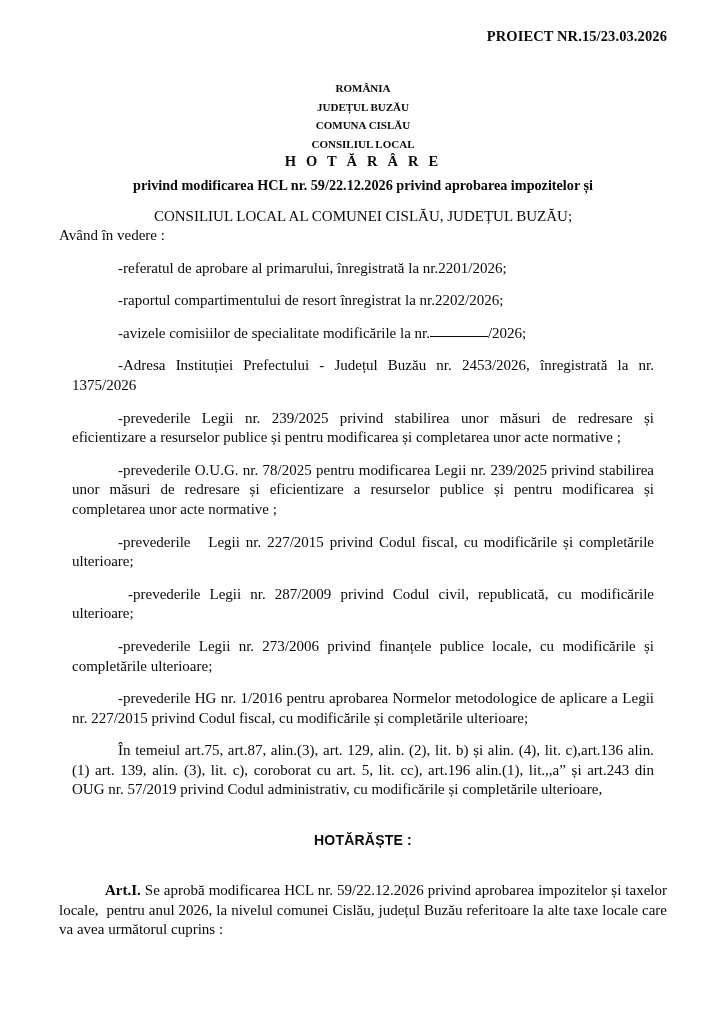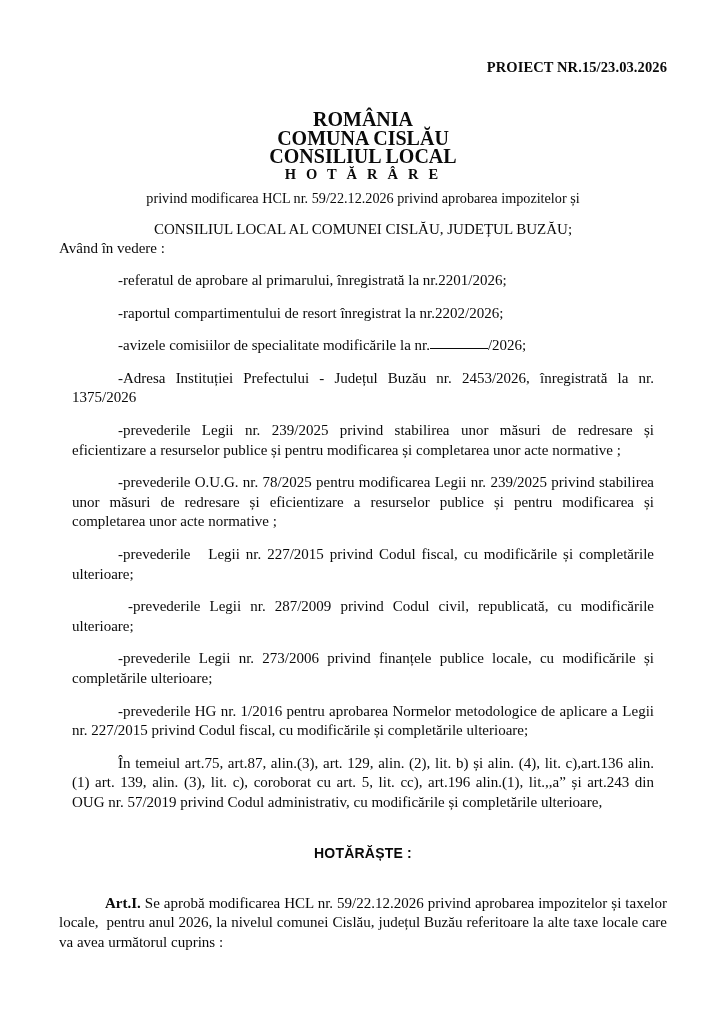--- a/index.html
+++ b/index.html
@@ -25,50 +25,50 @@
   }
   .content {
     position: absolute;
     left: 59px;
     top: 0;
     width: 608px;
   }
 
   
   .proj-wrap {
-    padding-top: 58px;
+    padding-top: 27px;
     text-align: right;
   }
   .proj {
     font-weight: bold;
     font-size: 14.5px;
     letter-spacing: 0.1px;
   }
 
   
   .inst {
     margin-top: 34px;
     text-align: center;
     font-weight: bold;
-    font-size: 20px;
+    font-size: 11px;
     line-height: 18.5px;
   }
   .inst div { white-space: pre; }
 
   
   .hot-title {
     text-align: center;
     font-weight: bold;
     font-size: 14.5px;
     letter-spacing: 3.2px;
   }
   .hot-sub {
     margin-top: 5px;
     text-align: center;
-    font-weight: normal;
+    font-weight: bold;
     font-size: 14.2px;
     line-height: 20px;
   }
   .hot-sub div { white-space: pre-wrap; }
 
   
   .council {
     margin-top: 12px;
     font-weight: normal;
     font-size: 15px;
@@ -128,20 +128,21 @@
 
 <div class="page">
   <div class="content">
 
     <div class="proj-wrap">
       <span class="proj">PROIECT NR.15/23.03.2026</span>
     </div>
 
     <div class="inst">
       <div>ROMÂNIA</div>
+      <div>JUDEȚUL BUZĂU</div>
       <div>COMUNA CISLĂU</div>
       <div>CONSILIUL LOCAL</div>
     </div>
 
     <div class="hot-title">H O T Ă R Â R E</div>
 
     <div class="hot-sub">
       <div>privind modificarea HCL nr. 59/22.12.2026 privind aprobarea impozitelor și</div>
     </div>
 

